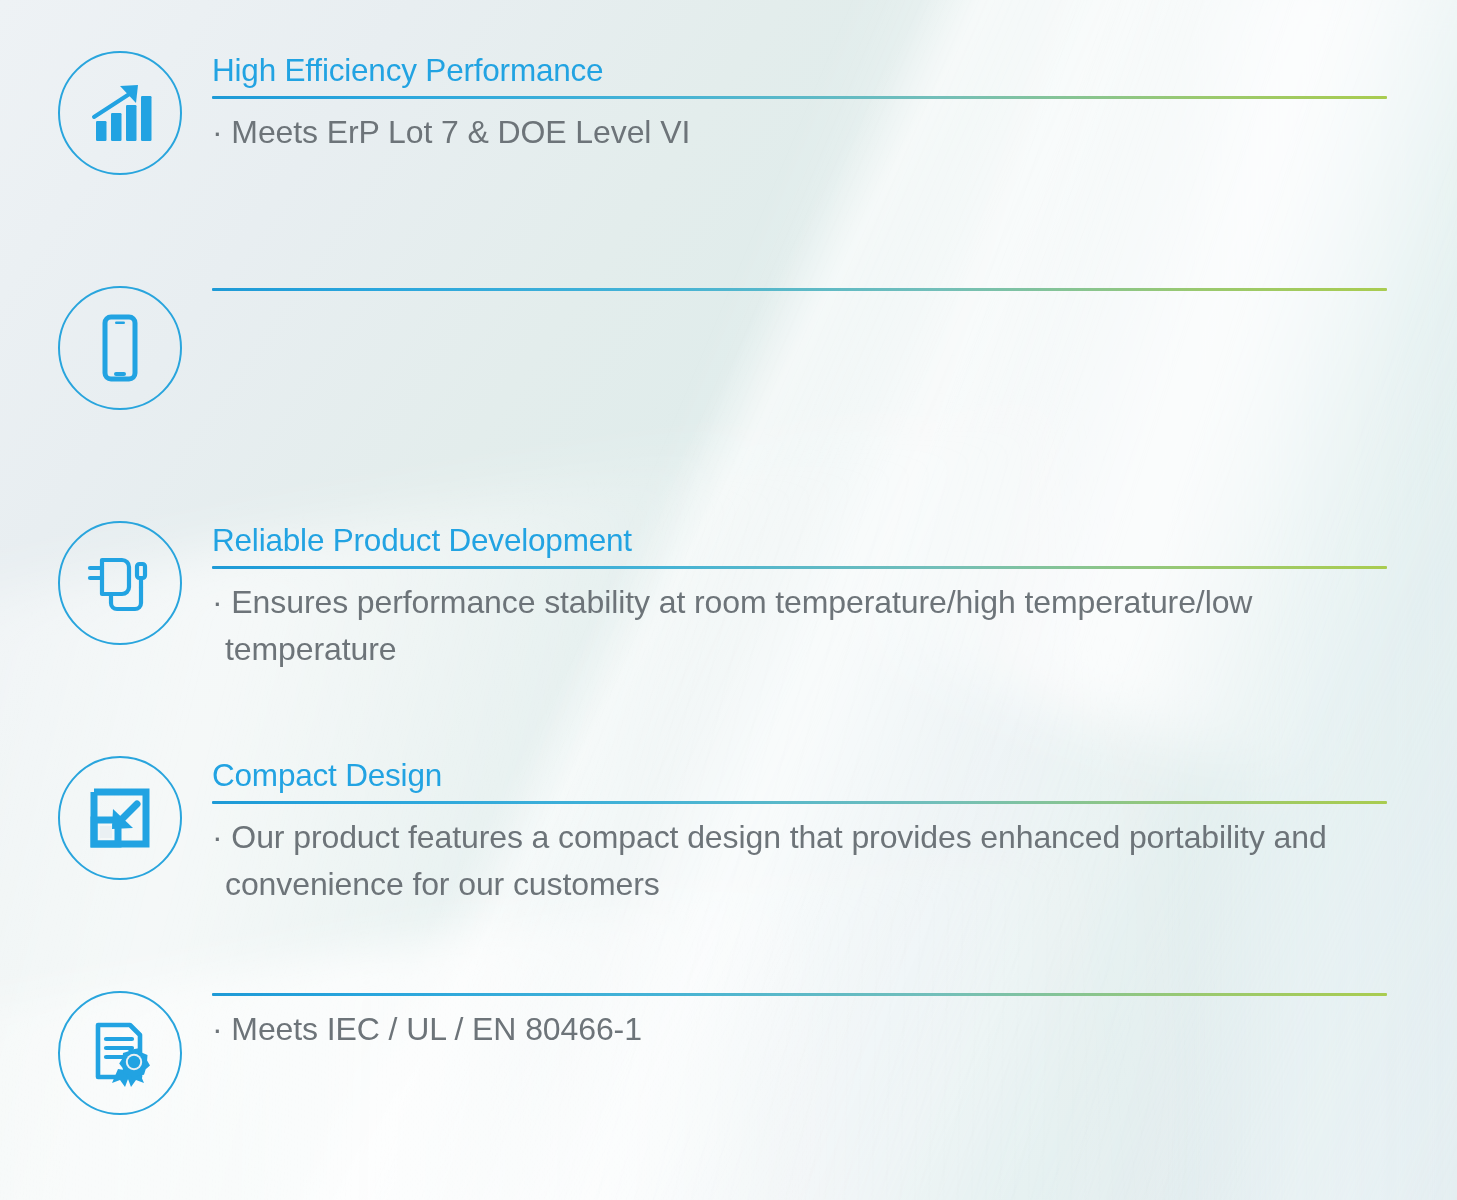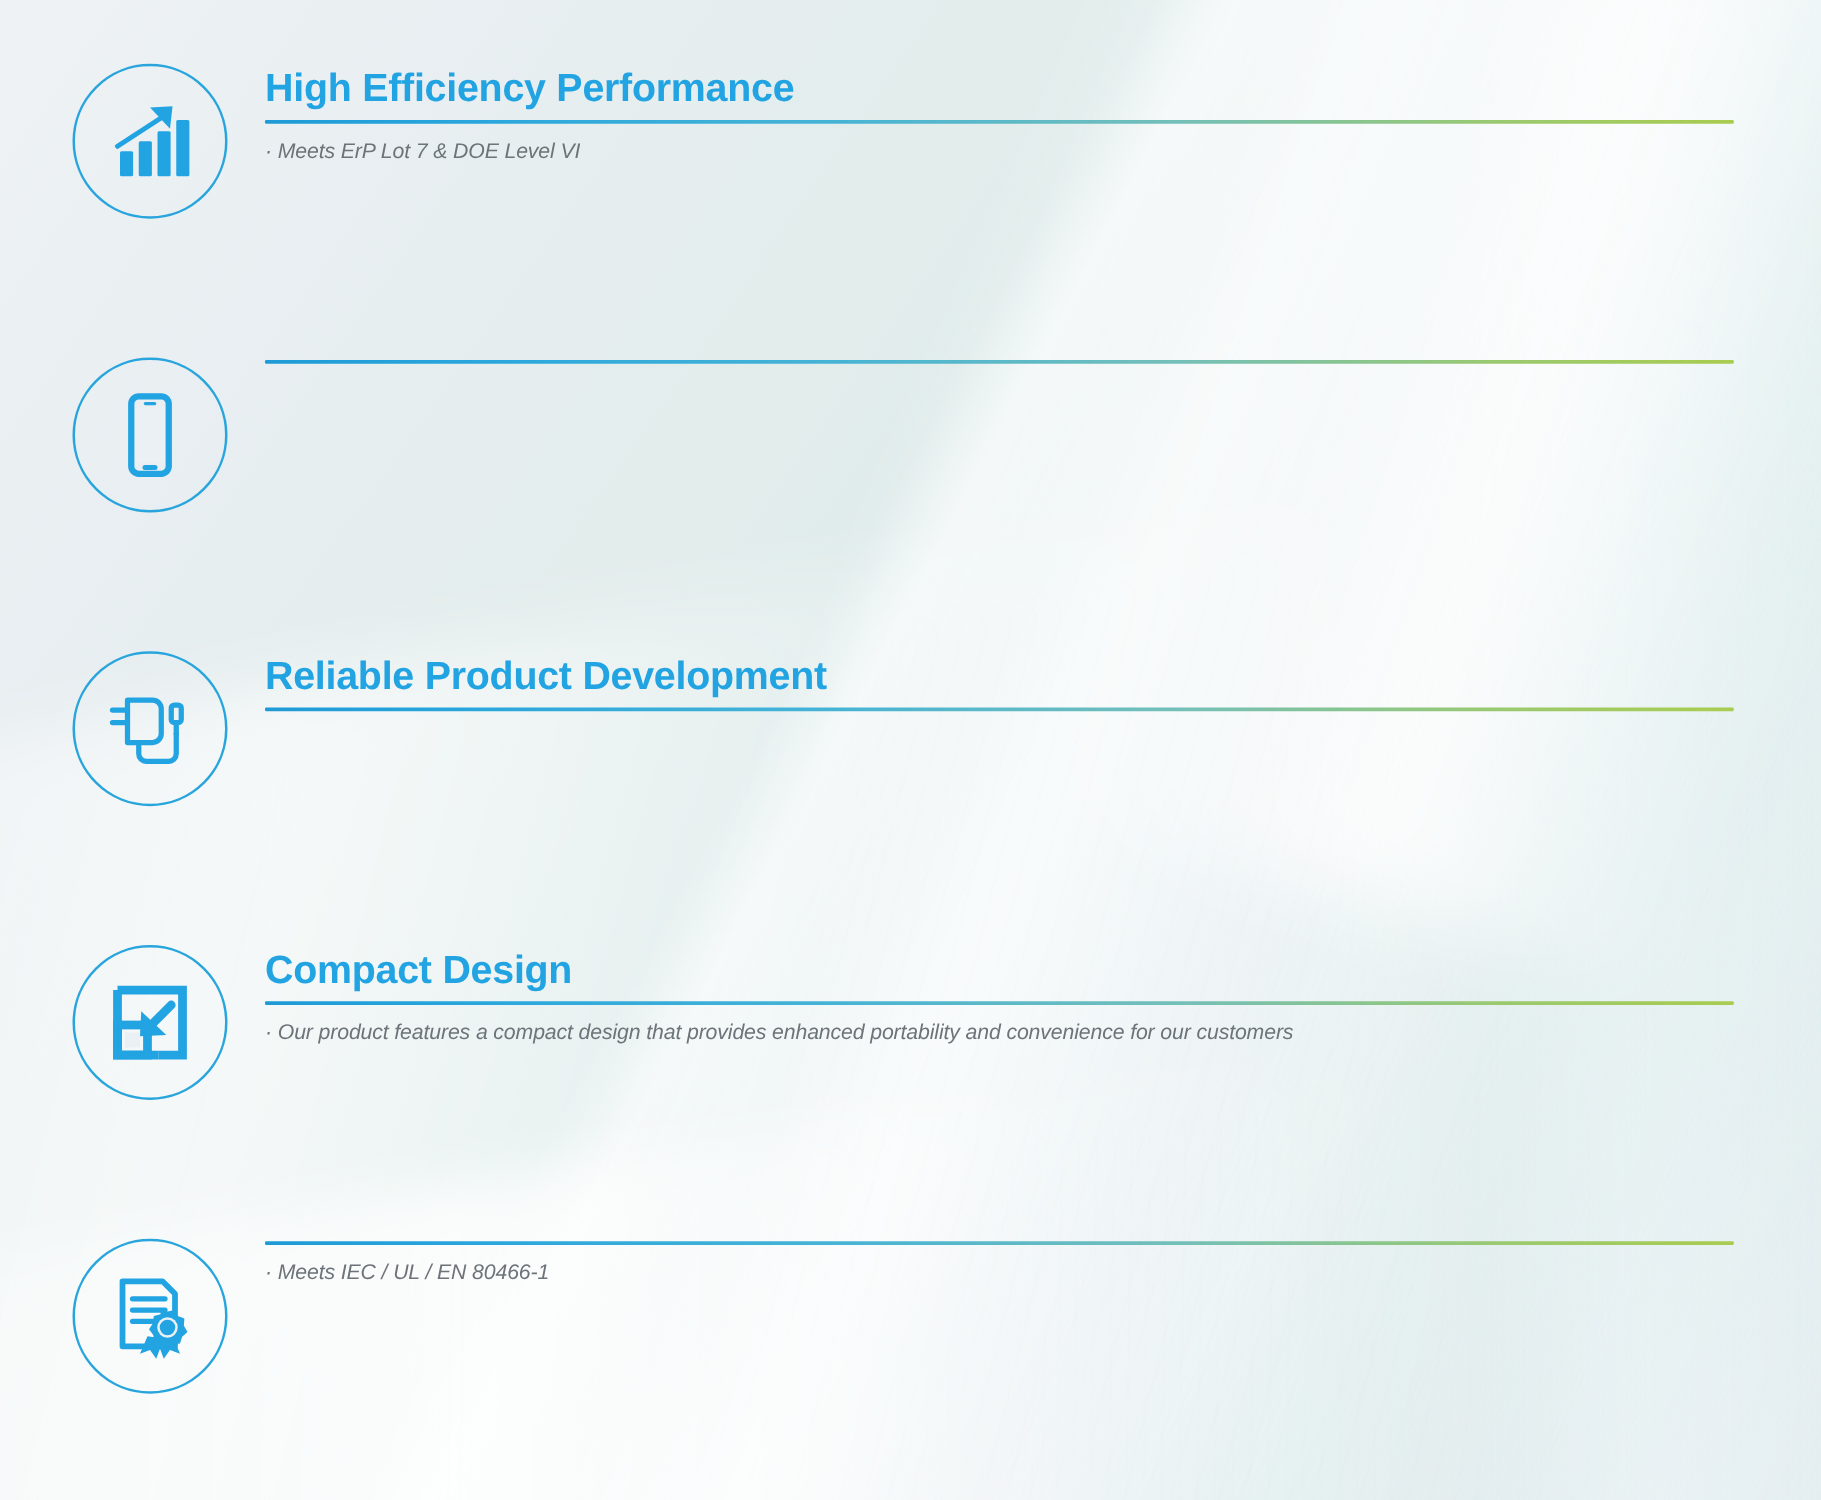--- a/index.html
+++ b/index.html
@@ -121,21 +121,21 @@
   }
   .icon-circle svg { display: block; }
 
   .body-col {
     position: absolute;
     left: 212px;
     width: 1175px;
   }
   .f-title {
     font-size: 31.5px;
-    font-weight: bold;
+    font-weight: normal;
     color: #22a3e2;
     letter-spacing: -0.2px;
     line-height: 1.08;
     margin: 0 0 9px 0;
     white-space: nowrap;
   }
   .f-rule {
     height: 3px;
     width: 1175px;
     background: linear-gradient(90deg,
@@ -147,27 +147,26 @@
         #a9cc50 100%);
     margin: 0 0 10px 0;
     border-radius: 1px;
   }
   .f-lines {
     margin: 0;
     padding: 0;
     list-style: none;
   }
   .f-lines li {
-    font-size: 17px;
+    font-size: 32px;
     color: #6d7479;
     line-height: 1.47;
     letter-spacing: -0.1px;
     text-indent: -13px;
     padding-left: 13px;
-    font-style: italic;
   }
 </style>
 </head>
 <body>
 
 <div id="page">
 
   <div class="bg-streak streak-e"></div>
   <div class="bg-streak streak-a"></div>
   <div class="bg-streak streak-d"></div>
@@ -221,20 +220,21 @@
             <path d="M31 47 v9 a6 6 0 0 0 6 6 h18 a6 6 0 0 0 6 -6 v-16"></path>
             <rect x="57" y="17" width="8" height="14" rx="2.4"></rect>
             <path d="M61 31 v9"></path>
           </g>
         </svg>
       </div>
       <div class="body-col" style="top:2px;">
         <div class="f-title">Reliable Product Development</div>
         <div class="f-rule"></div>
         <ul class="f-lines">
+          <li>· Ensures performance stability at room temperature/high temperature/low temperature</li>
         </ul>
       </div>
     </div>
 
     <div class="feature" style="top:756px;">
       <div class="icon-circle" style="top:0;">
         <svg width="68" height="68" viewBox="0 0 68 68" aria-hidden="true">
           <path d="M8 8 h52 v52 h-19" fill="none" stroke="#22a3e2" stroke-width="7"></path>
           <path d="M8 8 v52 h33" fill="none" stroke="#22a3e2" stroke-width="7"></path>
           <rect x="8" y="36" width="24" height="24" fill="none" stroke="#22a3e2" stroke-width="7"></rect>

